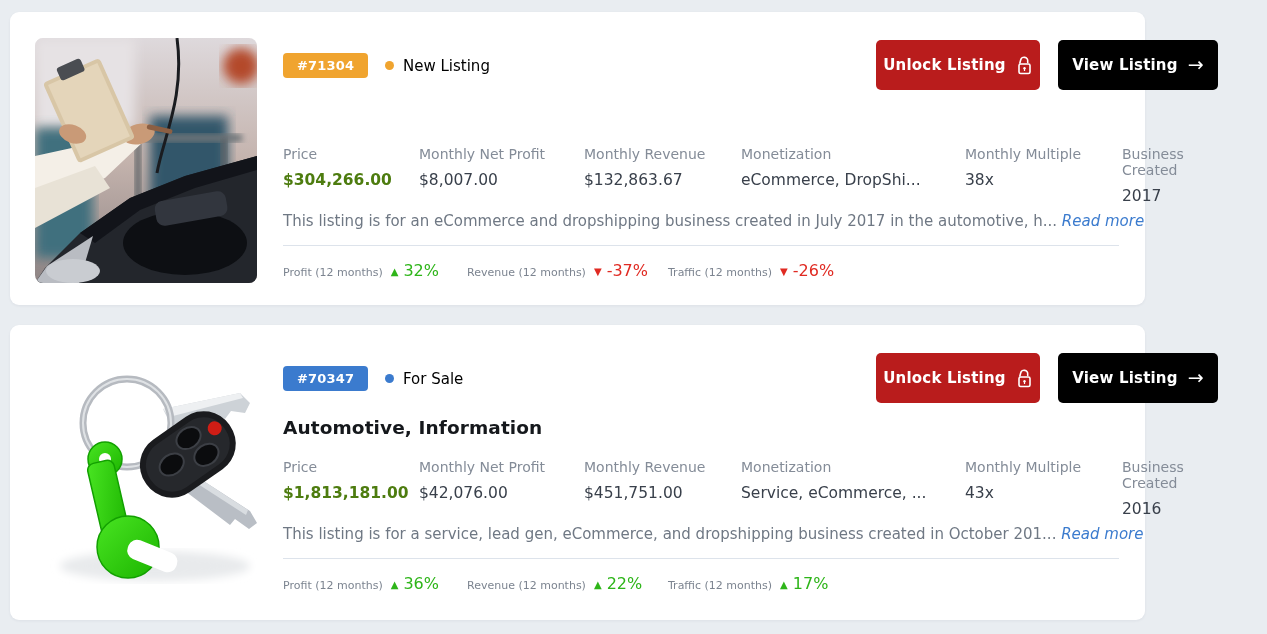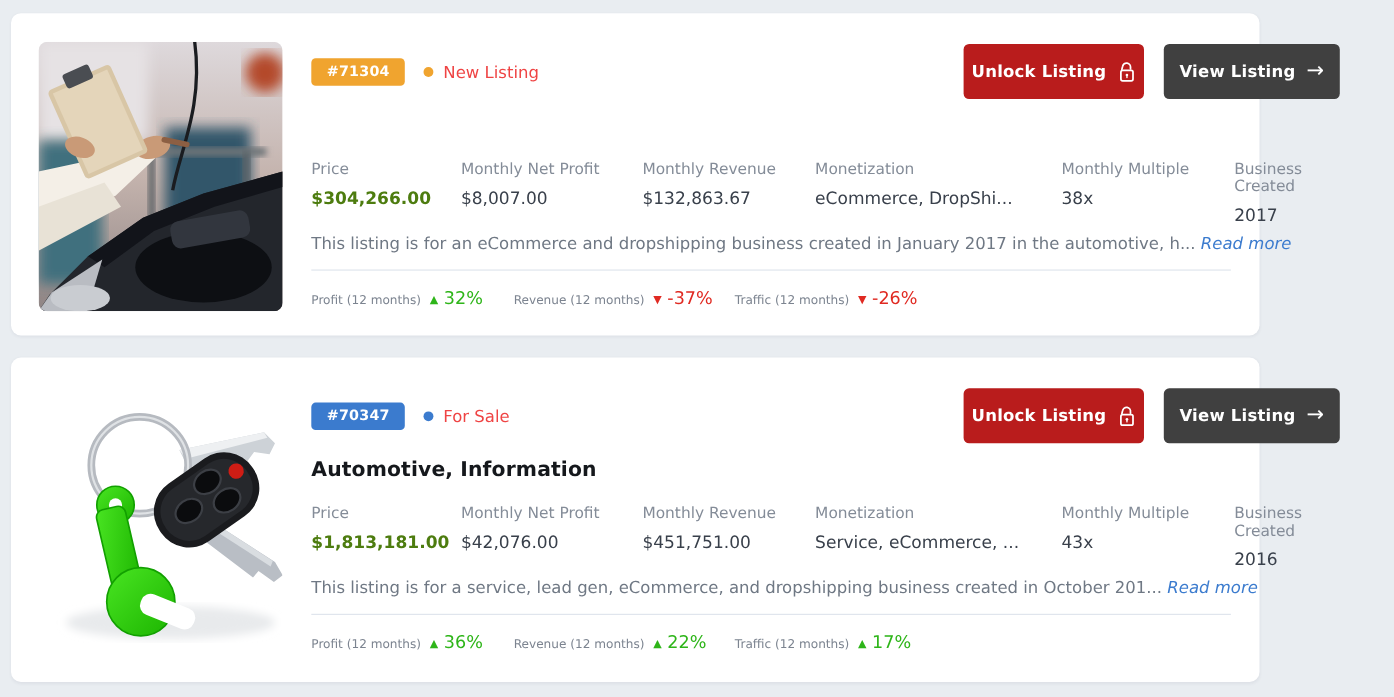--- a/index.html
+++ b/index.html
@@ -38,21 +38,21 @@
   .badge--orange { background:#f0a42f; }
   .badge--blue   { background:#3b7bce; }
 
   .status {
     position:absolute; left:375px; top:41px; height:25px;
     display:flex; align-items:center; gap:9px;
   }
   .status-dot { width:9px; height:9px; border-radius:50%; }
   .dot--orange { background:#f0a42f; }
   .dot--blue   { background:#3b7bce; }
-  .status-label { font-size:15px; color:#ef4444; }
+  .status-label { font-size:15px; color:#000000; }
 
   .listing-title {
     position:absolute; left:273px; top:92px;
     font-size:18.5px; font-weight:700; color:#15181c;
     letter-spacing:0.1px; cursor:pointer;
   }
 
   .stats { position:absolute; left:273px; top:134px; width:960px; height:55px; }
   .stat { position:absolute; top:0; }
   .stat--0 { left:0; } .stat--1 { left:136px; } .stat--2 { left:301px; }
@@ -84,21 +84,21 @@
 
   .btn {
     position:absolute; top:28px; height:50px;
     display:flex; align-items:center; justify-content:center; gap:10px;
     border:none; border-radius:5px; cursor:pointer;
     color:#ffffff; font-size:15px; font-weight:700;
     font-family:"DejaVu Sans","Liberation Sans",sans-serif;
     letter-spacing:0.2px;
   }
   .btn-unlock { left:866px; width:164px; background:#b91c1c; }
-  .btn-view   { left:1048px; width:160px; background:#404040; }
+  .btn-view   { left:1048px; width:160px; background:#000000; }
   .btn .icon { display:inline-flex; align-items:center; }
   .arrow-glyph { font-size:19px; font-weight:400; position:relative; top:-1px; }
 </style>
 </head>
 <body>
 
 <div class="page">
 
   <div class="card card--1">
 
@@ -174,21 +174,21 @@
         <div class="stat-label">Monthly Multiple</div>
         <div class="stat-value">38x</div>
       </div>
       <div class="stat stat--5">
         <div class="stat-label">Business Created</div>
         <div class="stat-value">2017</div>
       </div>
     </div>
 
     <div class="listing-description">
-      <span>This listing is for an eCommerce and dropshipping business created in January 2017 in the automotive, h...</span>
+      <span>This listing is for an eCommerce and dropshipping business created in July 2017 in the automotive, h...</span>
       <a class="read-more">Read more</a>
     </div>
 
     <div class="divider"></div>
 
     <div class="metrics">
       <div class="metric metric--0">
         <span class="metric-label">Profit (12 months)</span>
         <span class="metric-trend" data-trend="up">
           <span class="trend-arrow">▲</span>

